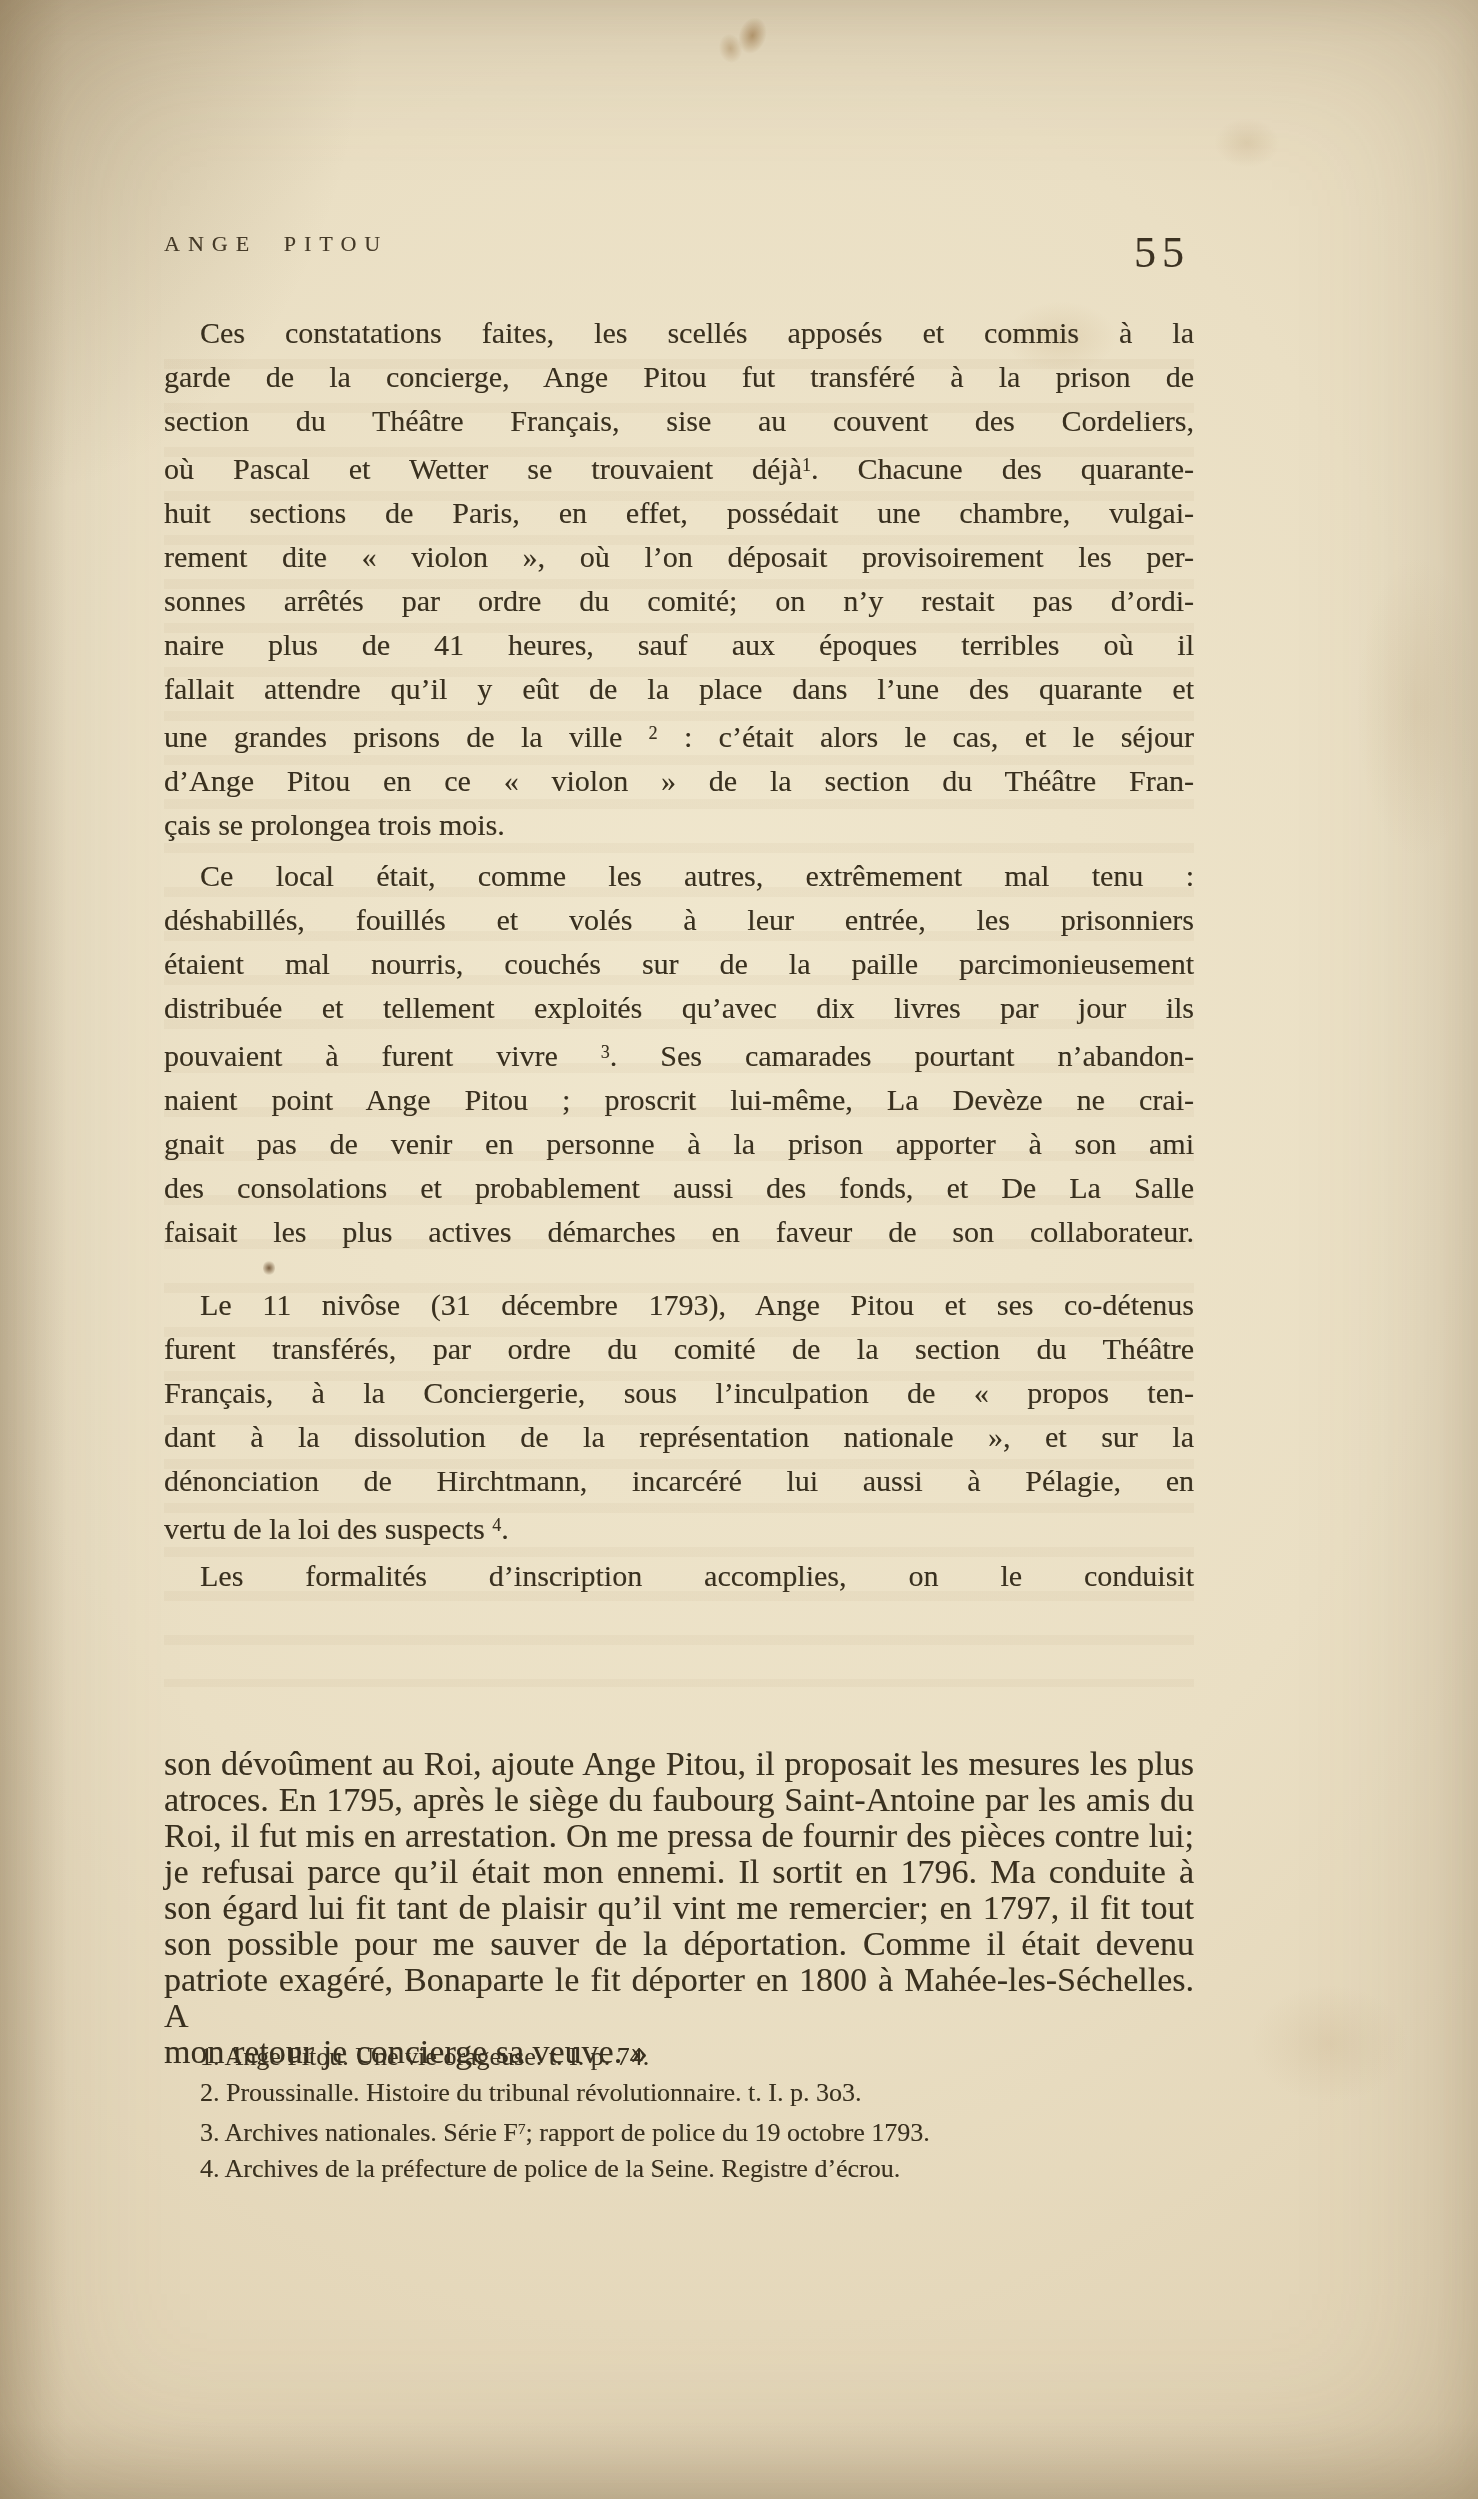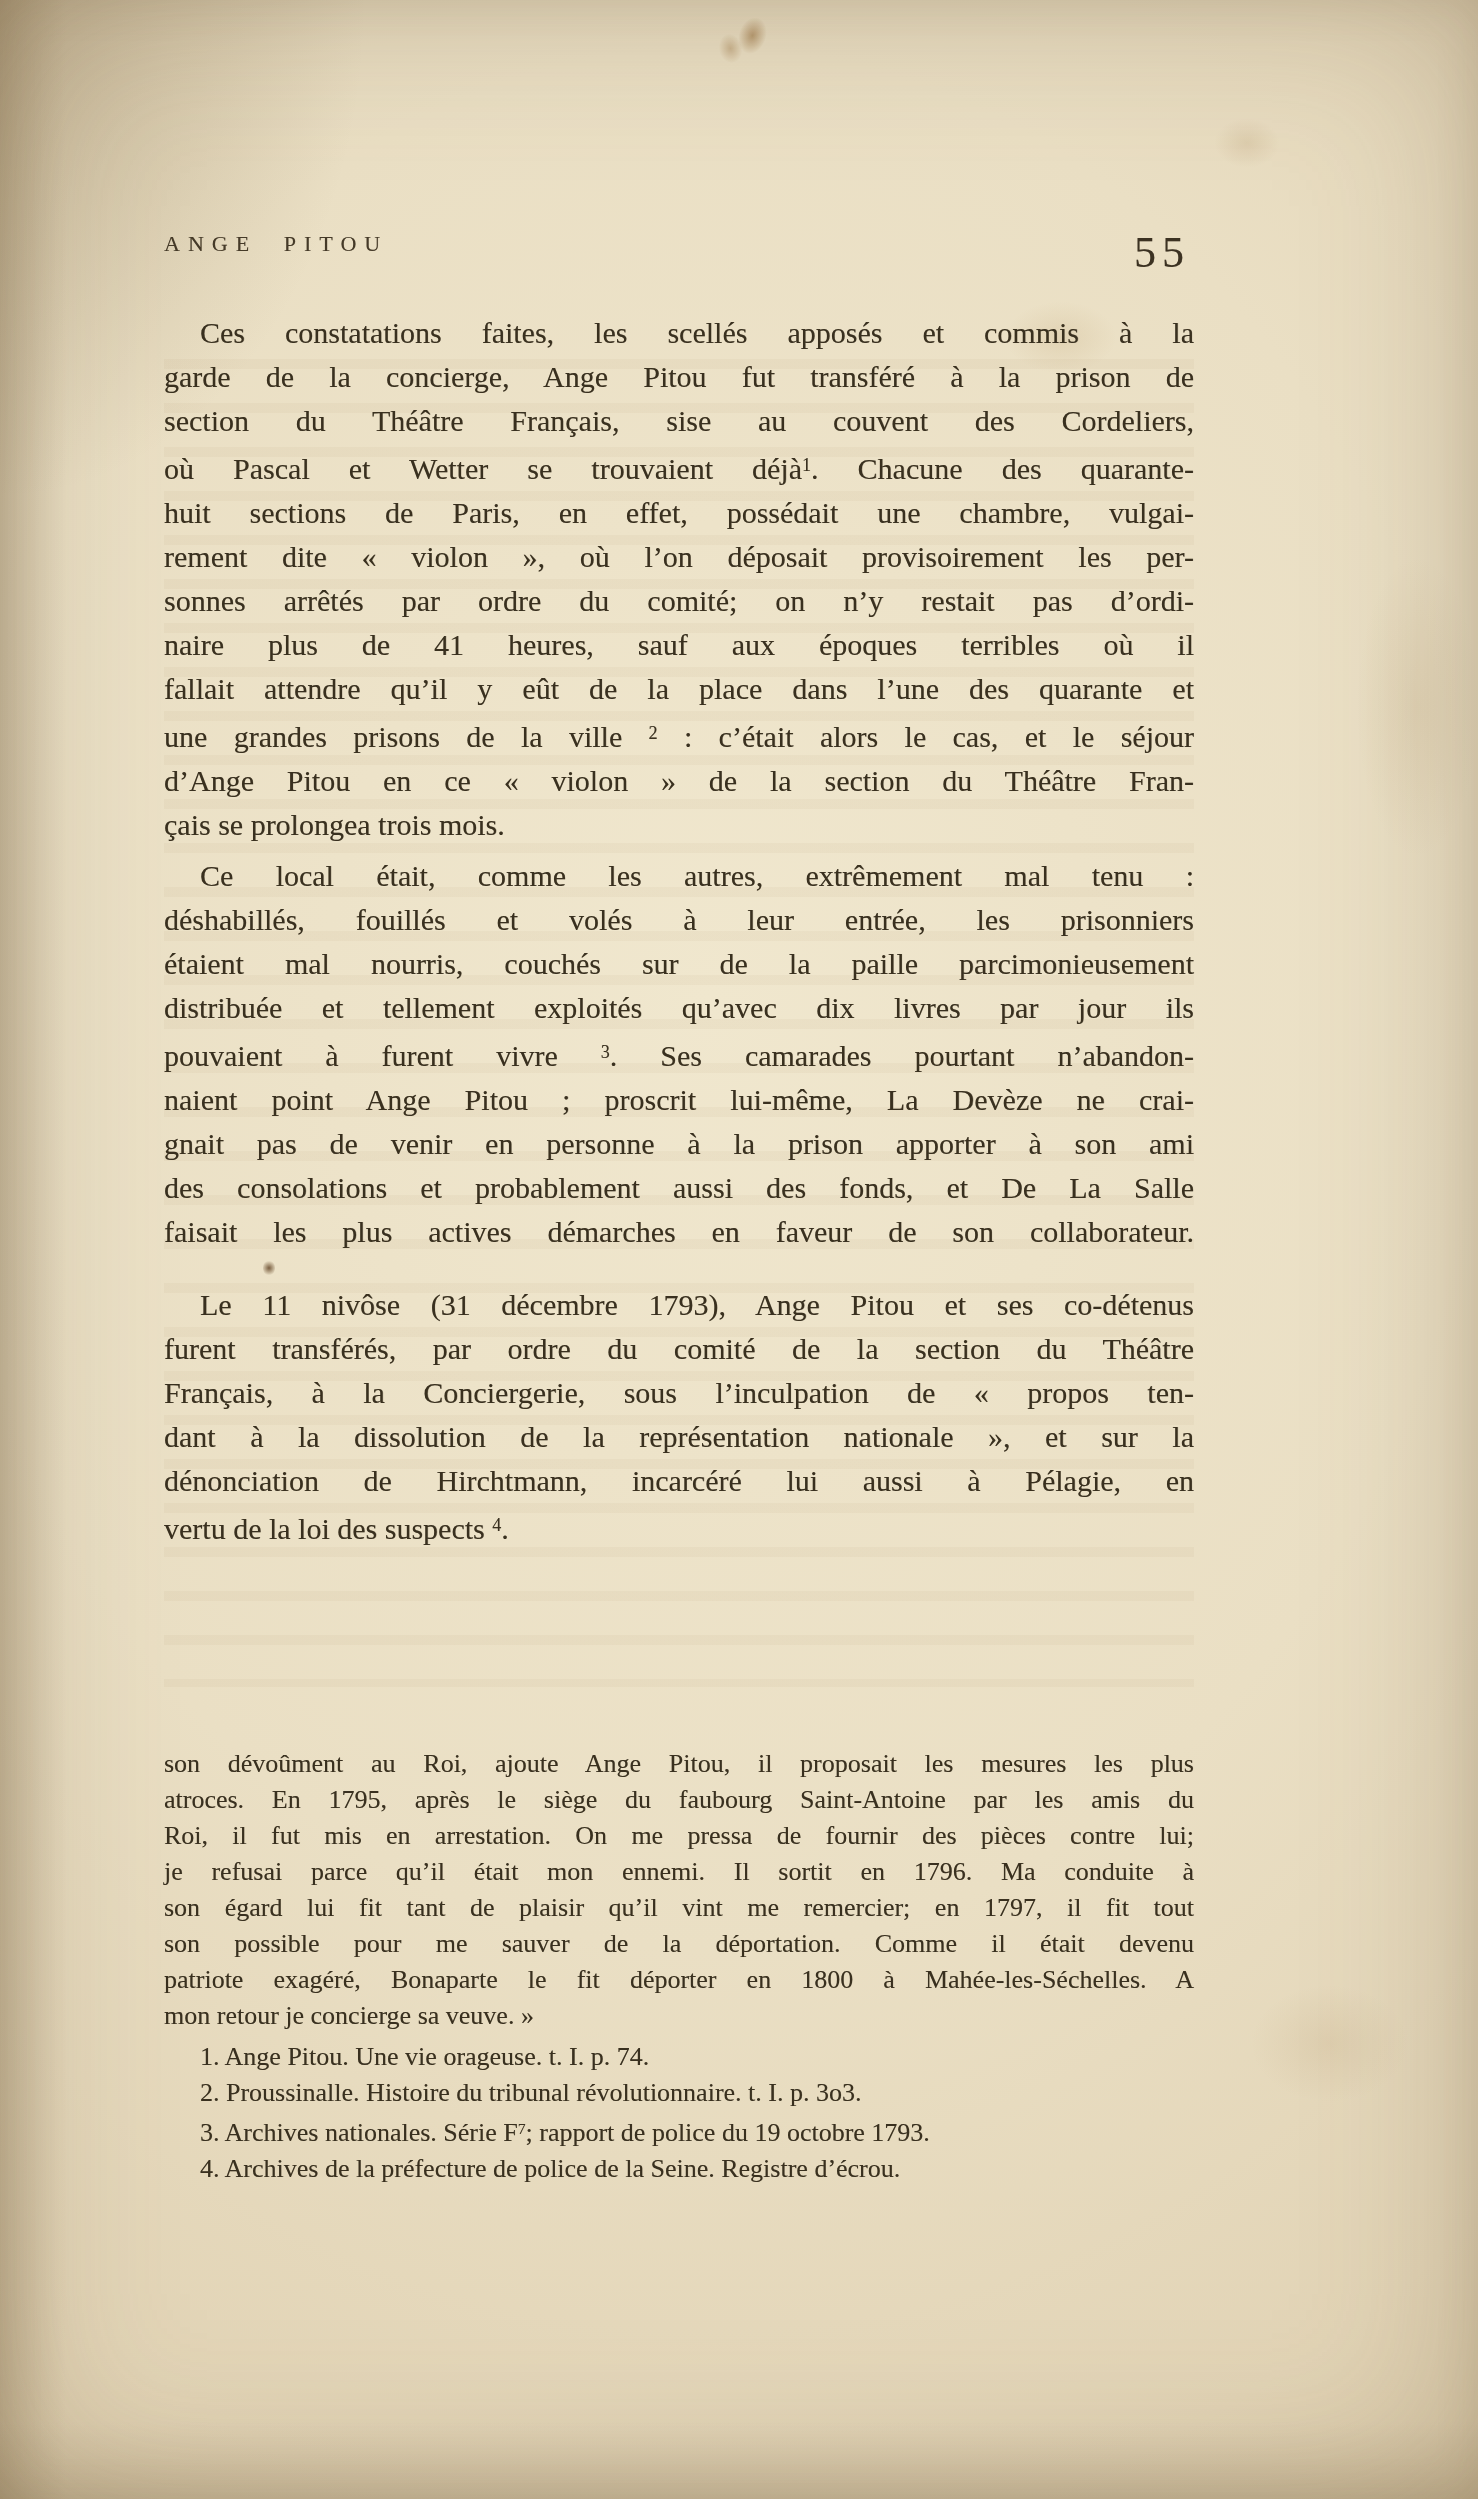--- a/index.html
+++ b/index.html
@@ -36,21 +36,21 @@
   
   .body-text{position:absolute;top:311px;left:164px;width:1030px;
     font-size:30px;line-height:44px;
     text-shadow:0.3px 0.3px 0 rgba(57,48,31,.38);}
   .line{text-align:justify;text-align-last:justify;white-space:normal;}
   .line.end{text-align-last:left;}
   .line.ind{text-indent:36px;}
 
   
   .footnote-continuation{position:absolute;top:1746px;left:164px;width:1030px;
-    font-size:26px;line-height:36px;text-shadow:0.2px 0.3px 0 rgba(57,48,31,.35);}
+    font-size:34px;line-height:36px;text-shadow:0.2px 0.3px 0 rgba(57,48,31,.35);}
   .footnote-list{position:absolute;top:2039px;left:164px;width:1030px;
     font-size:26px;line-height:36px;text-shadow:0.2px 0.3px 0 rgba(57,48,31,.35);}
   .footnote-list .line{text-align:left;text-align-last:left;text-indent:36px;}
   .it{}
   .sup{font-size:.60em;vertical-align:.45em;letter-spacing:0;}
 </style>
 </head>
 <body>
 
 <div class="page">
@@ -107,20 +107,23 @@
         <div class="line"><span>faisait les plus actives démarches en faveur de son collaborateur.</span></div>
       </div>
       <div style="margin-top: 29px;">
         <div class="line ind"><span>Le 11 nivôse (31 décembre 1793), Ange Pitou et ses co-détenus</span></div>
         <div class="line"><span>furent transférés, par ordre du comité de la section du Théâtre</span></div>
         <div class="line"><span>Français, à la Conciergerie, sous l’inculpation de « propos ten-</span></div>
         <div class="line"><span>dant à la dissolution de la représentation nationale », et sur la</span></div>
         <div class="line"><span>dénonciation de Hirchtmann, incarcéré lui aussi à Pélagie, en</span></div>
         <div class="line end"><span>vertu de la loi des suspects </span><span class="sup">4</span><span>.</span></div>
       </div>
+      <div style="margin-top: 2.6px;">
+        <div class="line ind"><span>Les formalités d’inscription accomplies, on le conduisit</span></div>
+      </div>
     </main>
 
   <section id="footnote-continuation" class="footnote-continuation">
       <div class="line"><span>son dévoûment au Roi, ajoute Ange Pitou, il proposait les mesures les plus</span></div>
       <div class="line"><span>atroces. En 1795, après le siège du faubourg Saint-Antoine par les amis du</span></div>
       <div class="line"><span>Roi, il fut mis en arrestation. On me pressa de fournir des pièces contre lui;</span></div>
       <div class="line"><span>je refusai parce qu’il était mon ennemi. Il sortit en 1796. Ma conduite à</span></div>
       <div class="line"><span>son égard lui fit tant de plaisir qu’il vint me remercier; en 1797, il fit tout</span></div>
       <div class="line"><span>son possible pour me sauver de la déportation. Comme il était devenu</span></div>
       <div class="line"><span>patriote exagéré, Bonaparte le fit déporter en 1800 à Mahée-les-Séchelles. A</span></div>

